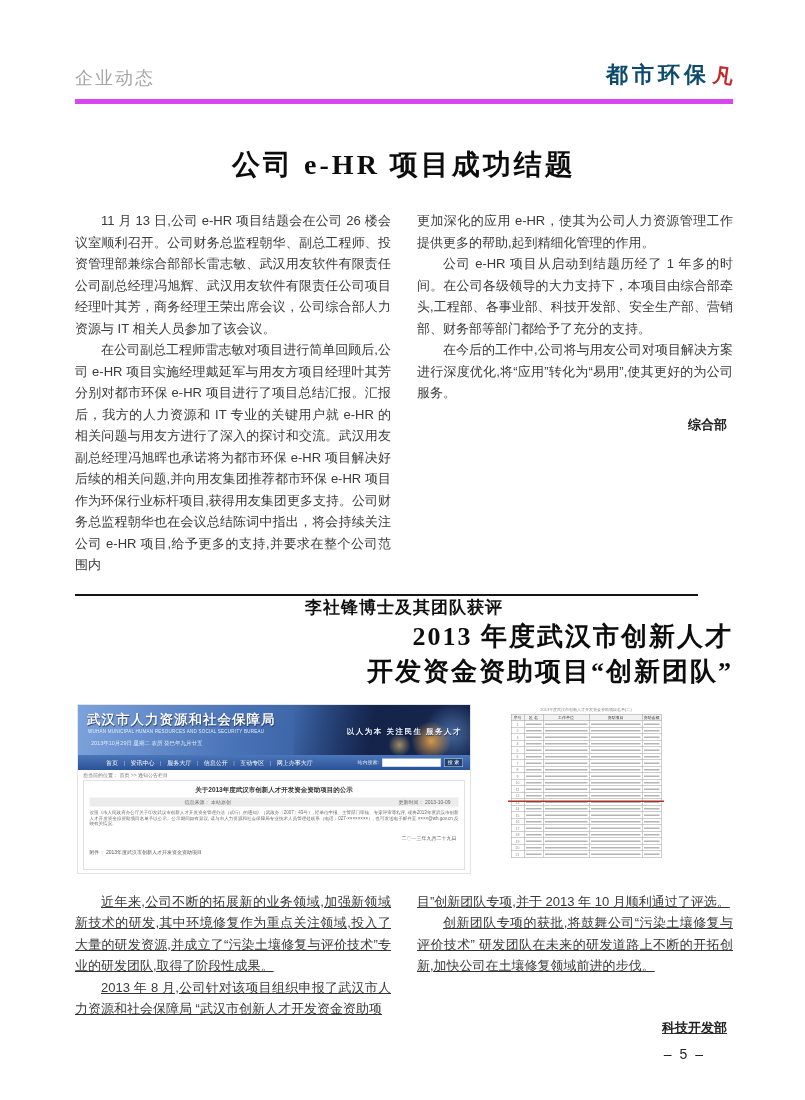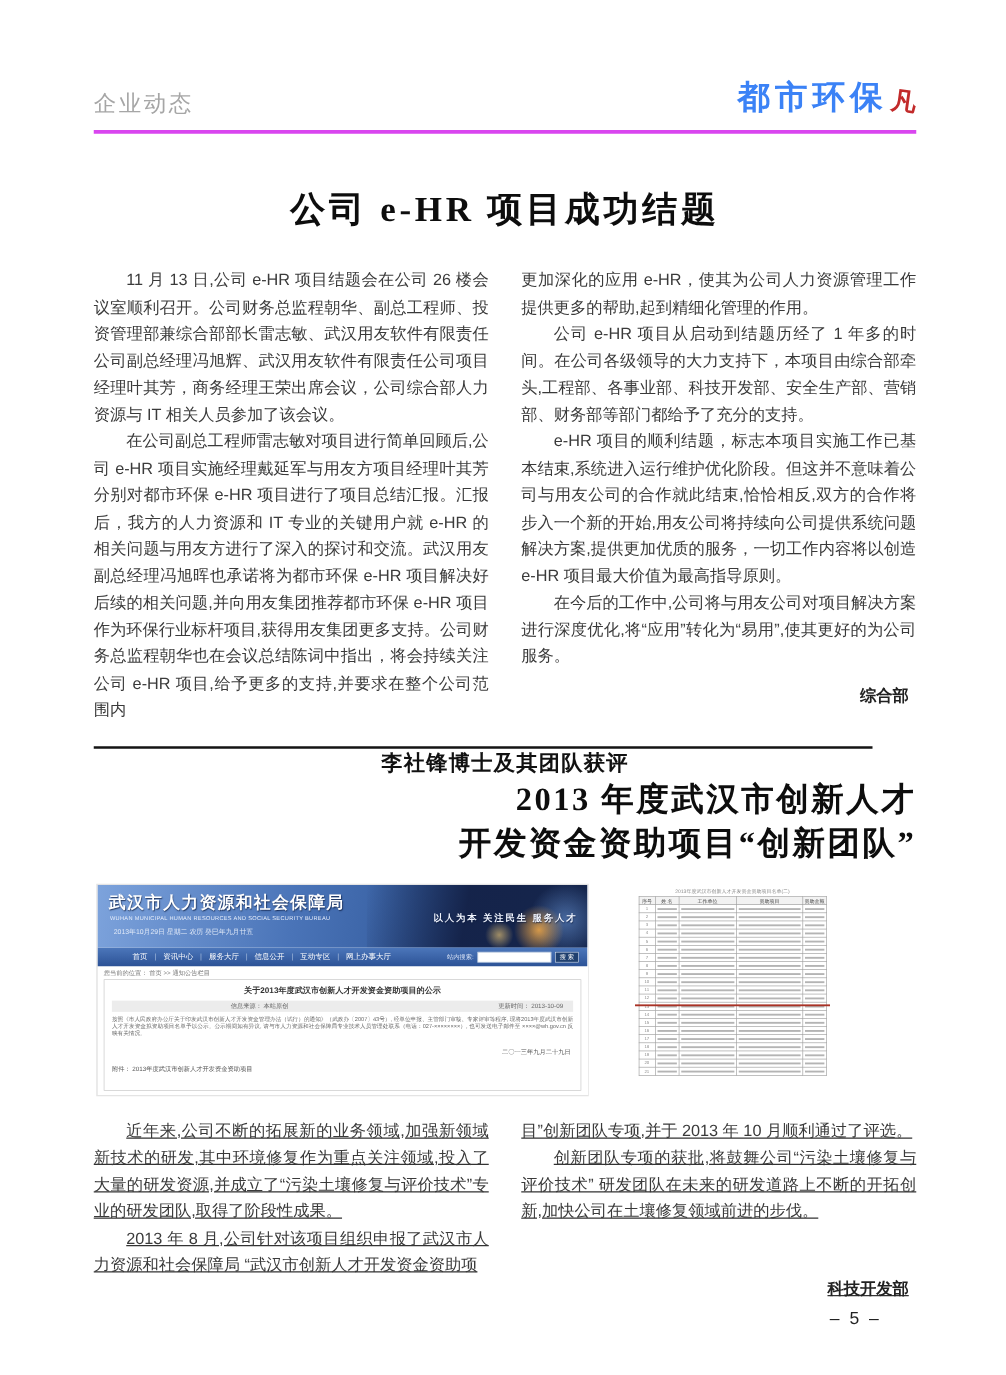--- a/index.html
+++ b/index.html
@@ -7,24 +7,24 @@
   .page {
     position:relative; width:805px; height:1100px; margin:0 auto;
     background:#ffffff; overflow:hidden;
     font-family:"Liberation Sans","DejaVu Sans",sans-serif;
     color:#333;
   }
   .content { position:absolute; left:75px; top:60px; width:658px; }
 
   
   .page-header { display:flex; justify-content:space-between; align-items:flex-end;
-    padding-bottom:9px; border-bottom:3px solid #d946ef; }
+    padding-bottom:9px; border-bottom:5px solid #d946ef; }
   .section-label { font-size:18px; color:#a6a6a6; letter-spacing:2px; }
   .brand { display:flex; align-items:flex-end; gap:3px; }
-  .brand-name { font-size:26px; font-weight:bold; color:#3b82f6; letter-spacing:4px;
+  .brand-name { font-size:22px; font-weight:bold; color:#0c4a6e; letter-spacing:4px;
     font-family:Liberation Serif, serif; }
   .brand-mark { font-size:20px; color:#c22a2a; font-weight:bold;
     transform:rotate(8deg); display:inline-block;
     font-family:"DejaVu Serif","Liberation Serif",serif; }
 
   
   .a1-title { margin-top:42px; text-align:center; font-size:28px; font-weight:bold;
     color:#0d0d0d; letter-spacing:3px;
     font-family:"Liberation Serif","DejaVu Serif",serif; }
   .cols { display:flex; gap:26px; margin-top:26px; }
@@ -119,21 +119,20 @@
     <div class="a1-title">公司 e-HR 项目成功结题</div>
 
     <div class="cols">
       <div class="col">
         <p class="ind">11 月 13 日,公司 e-HR 项目结题会在公司 26 楼会议室顺利召开。公司财务总监程朝华、副总工程师、投资管理部兼综合部部长雷志敏、武汉用友软件有限责任公司副总经理冯旭辉、武汉用友软件有限责任公司项目经理叶其芳，商务经理王荣出席会议，公司综合部人力资源与 IT 相关人员参加了该会议。</p>
         <p class="ind">在公司副总工程师雷志敏对项目进行简单回顾后,公司 e-HR 项目实施经理戴延军与用友方项目经理叶其芳分别对都市环保 e-HR 项目进行了项目总结汇报。汇报后，我方的人力资源和 IT 专业的关键用户就 e-HR 的相关问题与用友方进行了深入的探讨和交流。武汉用友副总经理冯旭晖也承诺将为都市环保 e-HR 项目解决好后续的相关问题,并向用友集团推荐都市环保 e-HR 项目作为环保行业标杆项目,获得用友集团更多支持。公司财务总监程朝华也在会议总结陈词中指出，将会持续关注公司 e-HR 项目,给予更多的支持,并要求在整个公司范围内</p>
       </div>
       <div class="col">
         <p>更加深化的应用 e-HR，使其为公司人力资源管理工作提供更多的帮助,起到精细化管理的作用。</p>
         <p class="ind">公司 e-HR 项目从启动到结题历经了 1 年多的时间。在公司各级领导的大力支持下，本项目由综合部牵头,工程部、各事业部、科技开发部、安全生产部、营销部、财务部等部门都给予了充分的支持。</p>
-        <p class="ind">e-HR 项目的顺利结题，标志本项目实施工作已基本结束,系统进入运行维护优化阶段。但这并不意味着公司与用友公司的合作就此结束,恰恰相反,双方的合作将步入一个新的开始,用友公司将持续向公司提供系统问题解决方案,提供更加优质的服务，一切工作内容将以创造 e-HR 项目最大价值为最高指导原则。</p>
         <p class="ind">在今后的工作中,公司将与用友公司对项目解决方案进行深度优化,将“应用”转化为“易用”,使其更好的为公司服务。</p>
         <div class="signature">综合部</div>
       </div>
     </div>
 
     <div class="divider"></div>
 
     <div class="a2-head">
       <div class="a2-sub">李社锋博士及其团队获评</div>
       <div class="a2-title">2013 年度武汉市创新人才</div>

